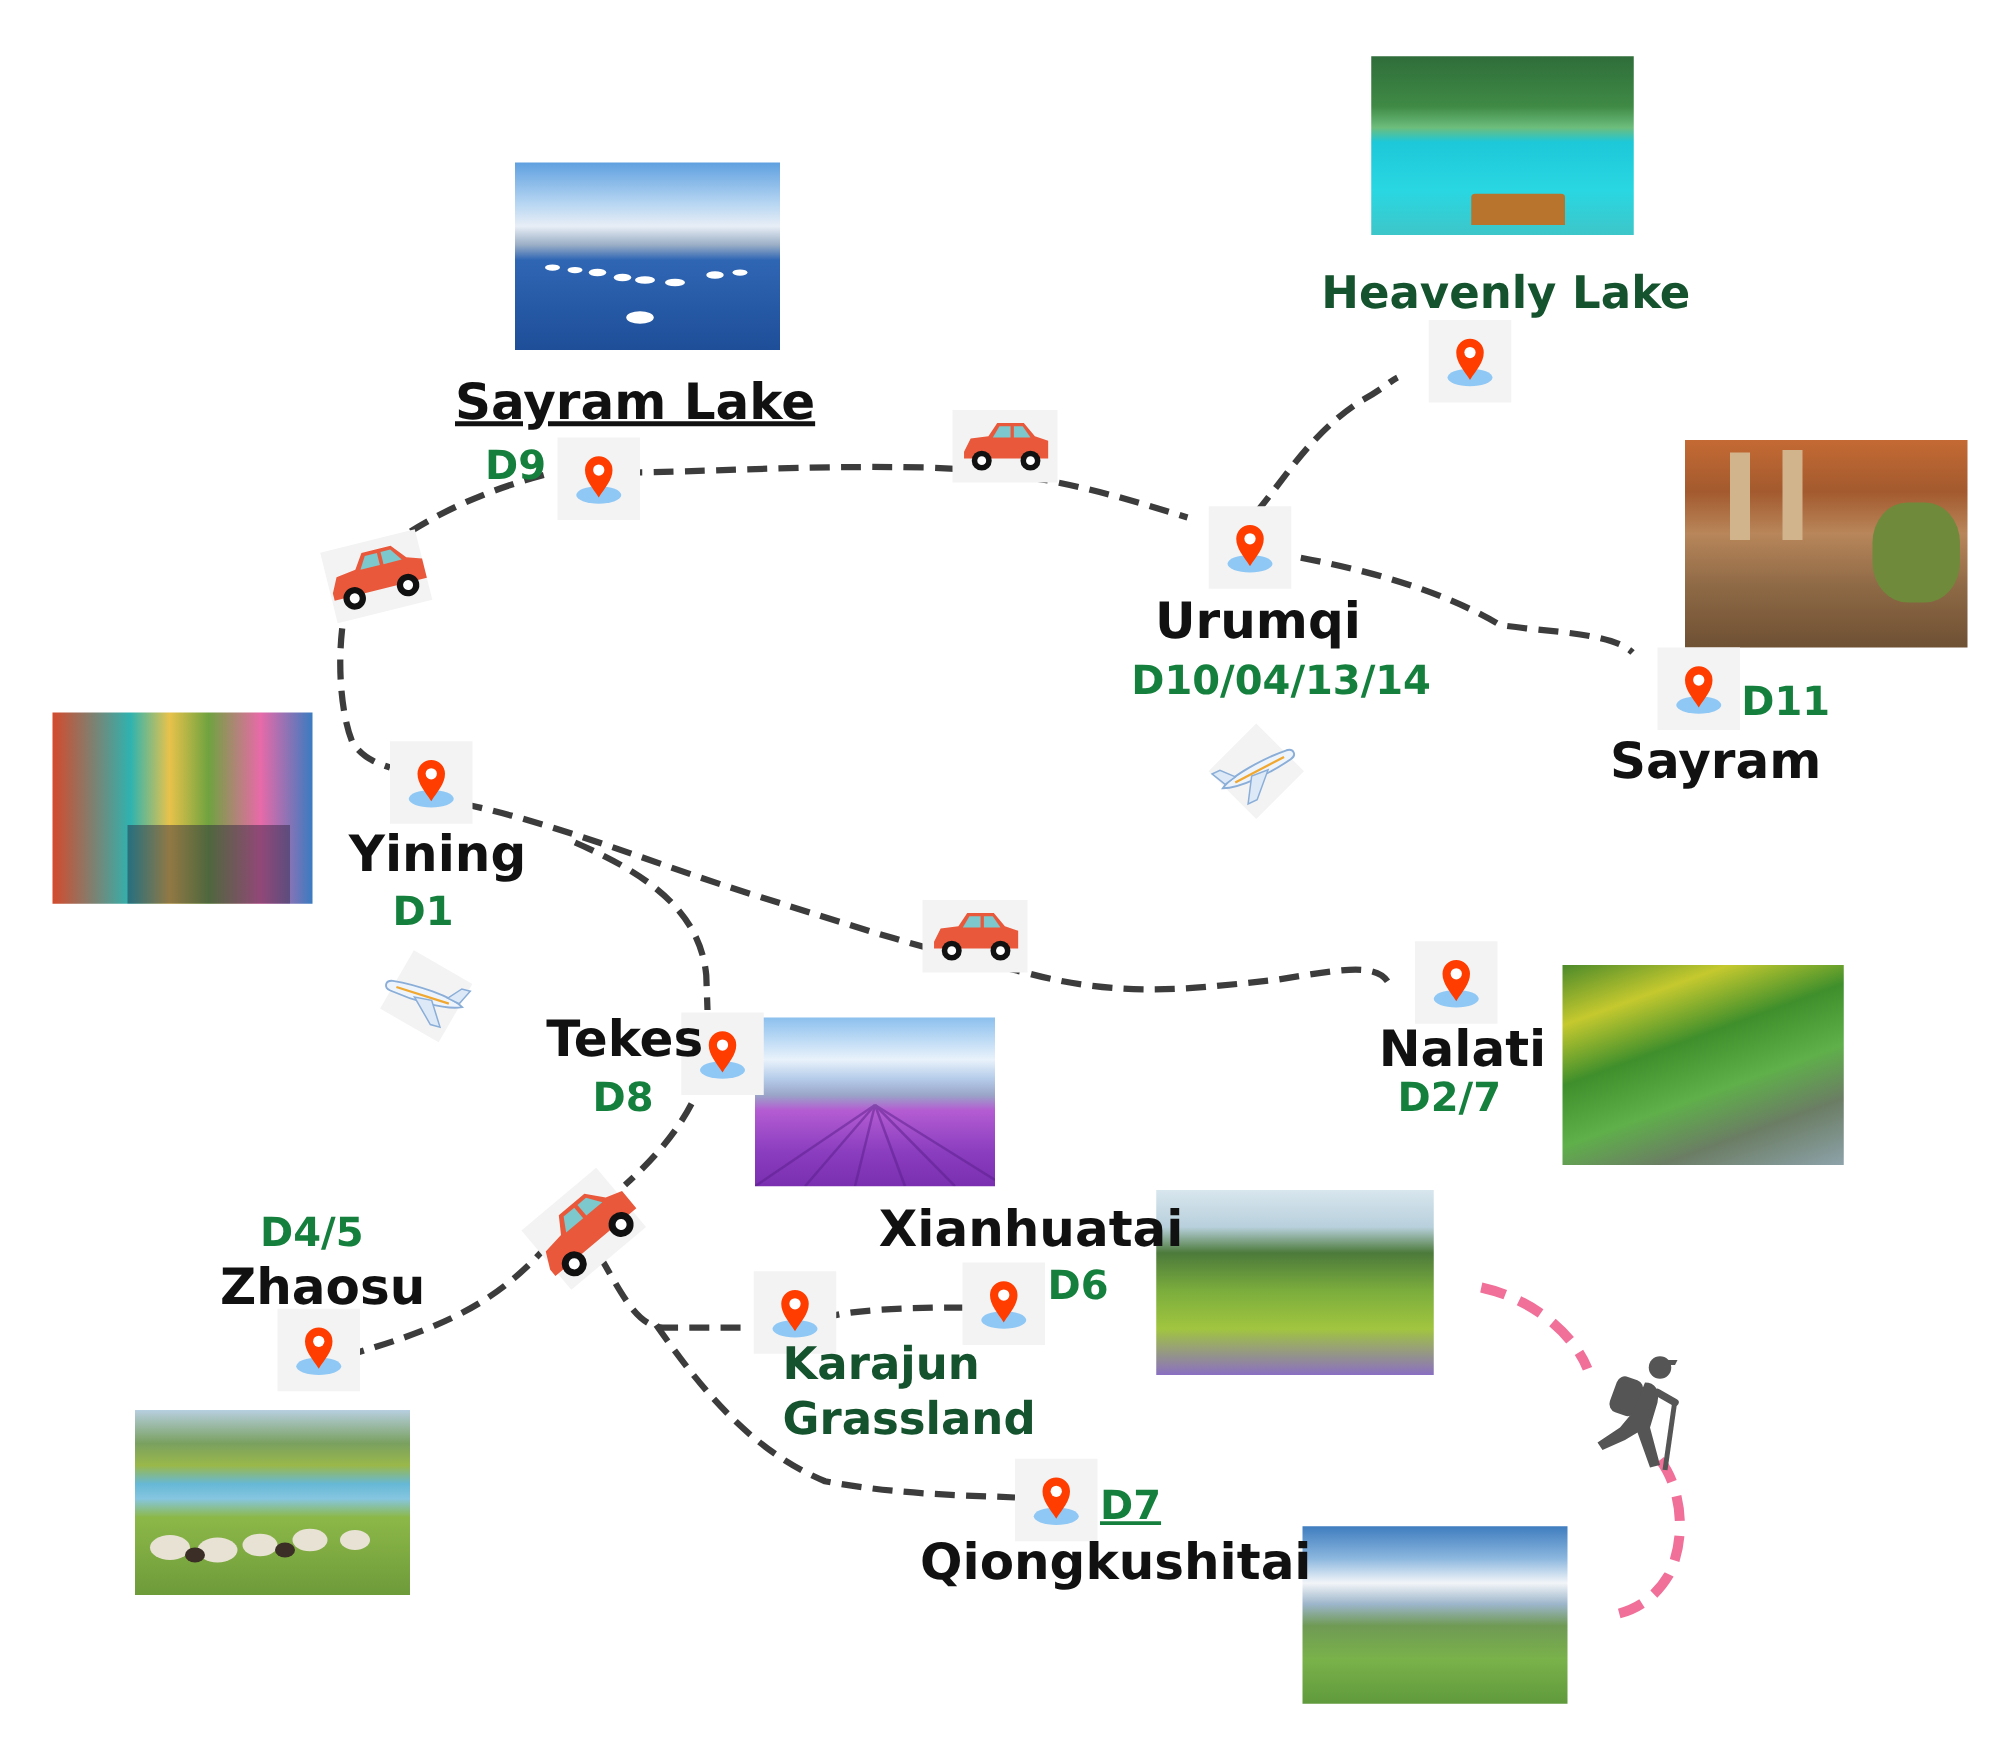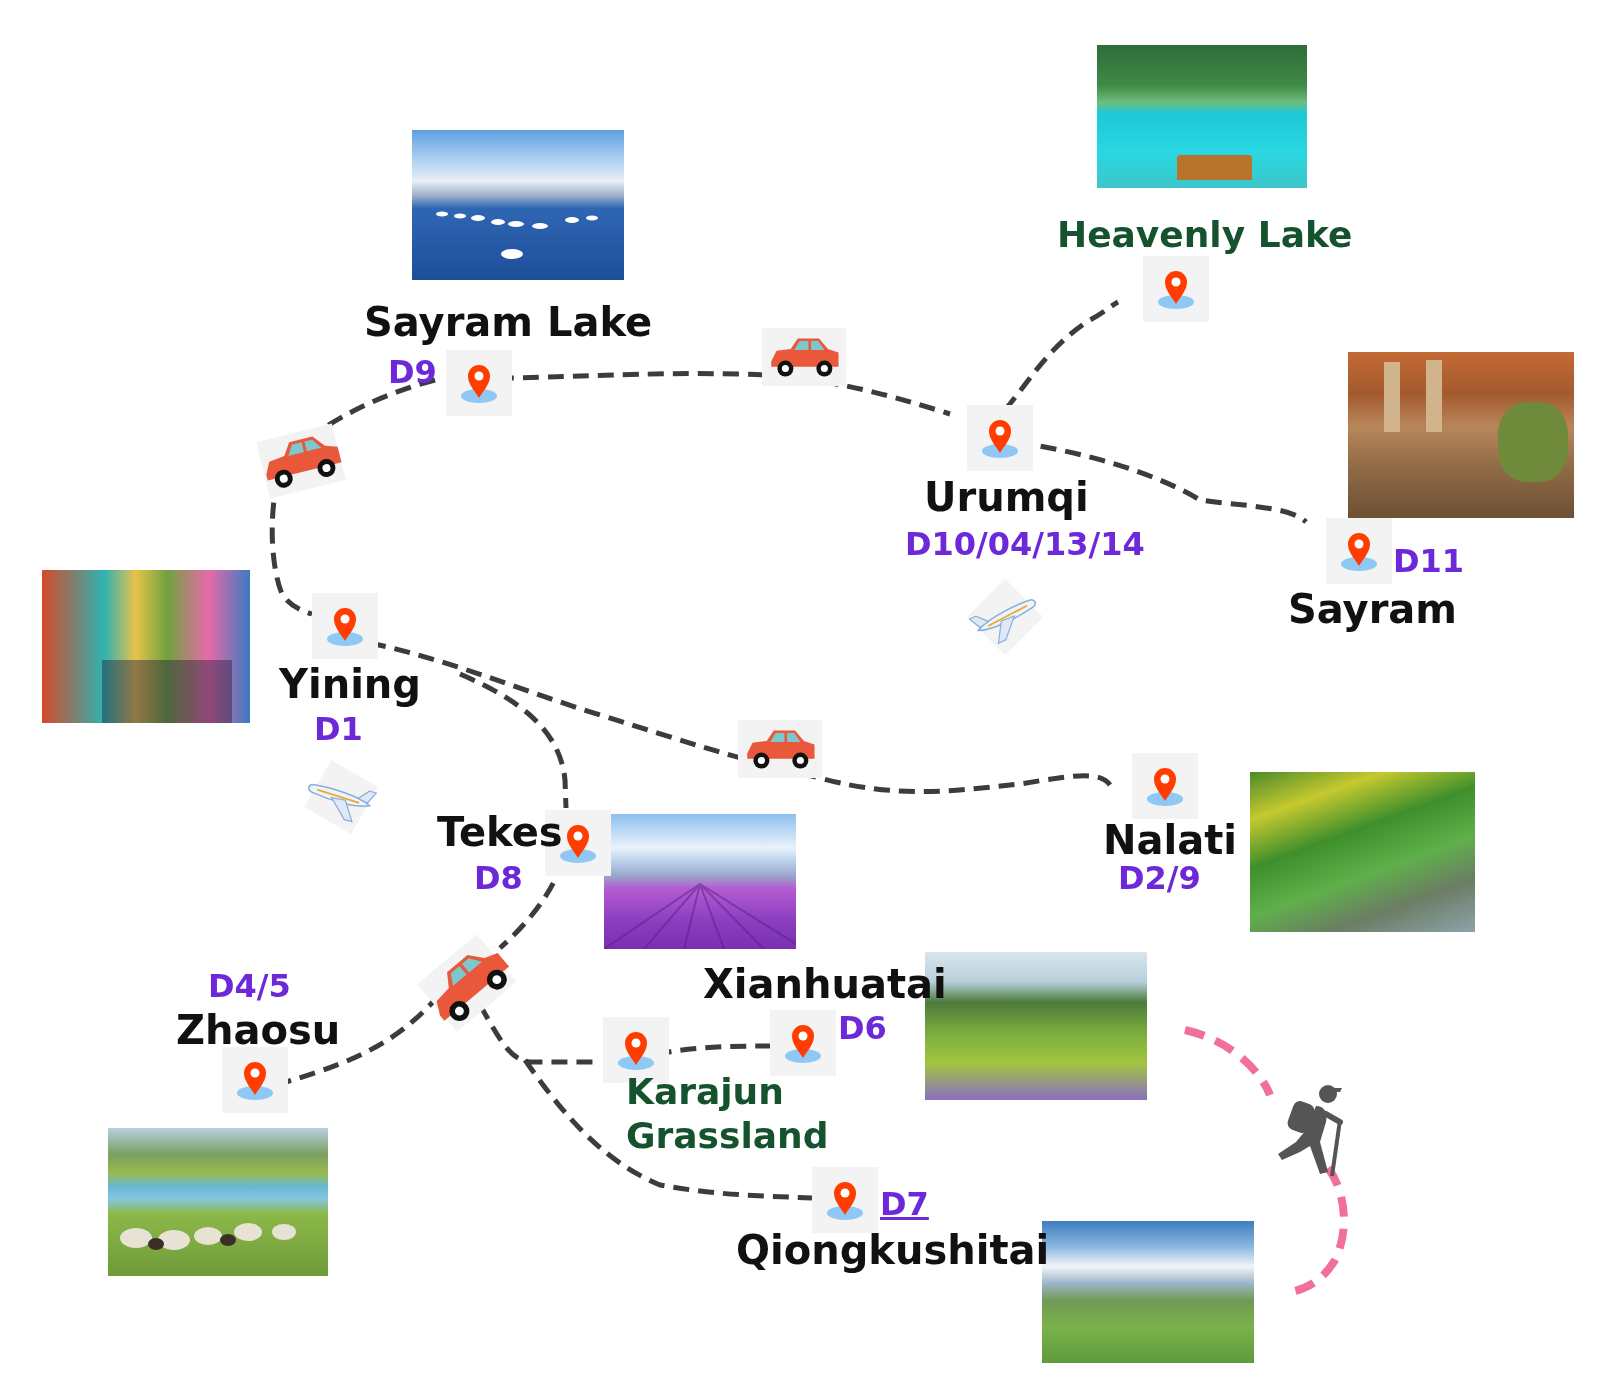--- a/index.html
+++ b/index.html
@@ -11,21 +11,21 @@
     #routes { position: absolute; left: 0; top: 0; width: 1600px; height: 1400px; }
     .route { fill: none; stroke: #3c3c3c; stroke-width: 5; stroke-dasharray: 16 9; stroke-linecap: butt; }
     .trek { fill: none; stroke: #f0709a; stroke-width: 8; stroke-dasharray: 20 12; }
     .pin {
       position: absolute; width: 66px; height: 66px; background: #f3f3f3;
       display: flex; align-items: center; justify-content: center;
     }
     .pin svg { width: 46px; height: 46px; }
     .name { position: absolute; font-weight: bold; color: #111; font-size: 40px; white-space: nowrap; line-height: 1; }
     .name.blue { color: #14532d; font-size: 36px; }
-    .day { position: absolute; font-weight: bold; color: #6d28d9; font-size: 32px; white-space: nowrap; line-height: 1; }
+    .day { position: absolute; font-weight: bold; color: #15803d; font-size: 32px; white-space: nowrap; line-height: 1; }
     .photo { position: absolute; overflow: hidden; }
     .veh { position: absolute; }
     .veh-bg { position: absolute; background: #f3f3f3; }
   </style>
 </head>
 <body>
 
 <svg id="routes" viewBox="0 0 1600 1400">
   <path class="route" d="M498,378 C560,378 640,372 740,374 C820,376 880,392 950,414"></path>
   <path class="route" d="M435,380 C390,392 350,410 318,432"></path>
@@ -277,39 +277,39 @@
   </svg>
 </div>
 <div class="pin" style="left:812px;top:1167px;">
   <svg viewBox="0 0 46 46">
     <ellipse cx="23" cy="36" rx="18" ry="7" fill="#90c8f5"></ellipse>
     <path d="M23,38 C18,30 12,24 12,16 A11,11 0 0 1 34,16 C34,24 28,30 23,38 Z" fill="#ff3d00"></path>
     <circle cx="23" cy="16" r="4.5" fill="#fff"></circle>
   </svg>
 </div>
 
-<div class="name" style="left:364px;top:302px;">Sayram Lake</div>
+<div class="name" style="left:364px;top:302px;text-decoration:underline;">Sayram Lake</div>
 <div class="day" style="left:388px;top:356px;">D9</div>
 
 <div class="name blue" style="left:1057px;top:217px;">Heavenly Lake</div>
 
 <div class="name" style="left:924px;top:477px;">Urumqi</div>
 <div class="day" style="left:905px;top:528px;">D10/04/13/14</div>
 
 <div class="day" style="left:1393px;top:545px;">D11</div>
 <div class="name" style="left:1288px;top:589px;">Sayram</div>
 
 <div class="name" style="left:279px;top:664px;">Yining</div>
 <div class="day" style="left:314px;top:713px;">D1</div>
 
 <div class="name" style="left:437px;top:812px;">Tekes</div>
 <div class="day" style="left:474px;top:862px;">D8</div>
 
 <div class="name" style="left:1103px;top:820px;">Nalati</div>
-<div class="day" style="left:1118px;top:862px;">D2/9</div>
+<div class="day" style="left:1118px;top:862px;">D2/7</div>
 
 <div class="day" style="left:208px;top:970px;">D4/5</div>
 <div class="name" style="left:176px;top:1010px;">Zhaosu</div>
 
 <div class="name" style="left:703px;top:964px;">Xianhuatai</div>
 <div class="day" style="left:838px;top:1012px;">D6</div>
 
 <div class="name blue" style="left:626px;top:1074px;">Karajun</div>
 <div class="name blue" style="left:626px;top:1118px;">Grassland</div>
 

